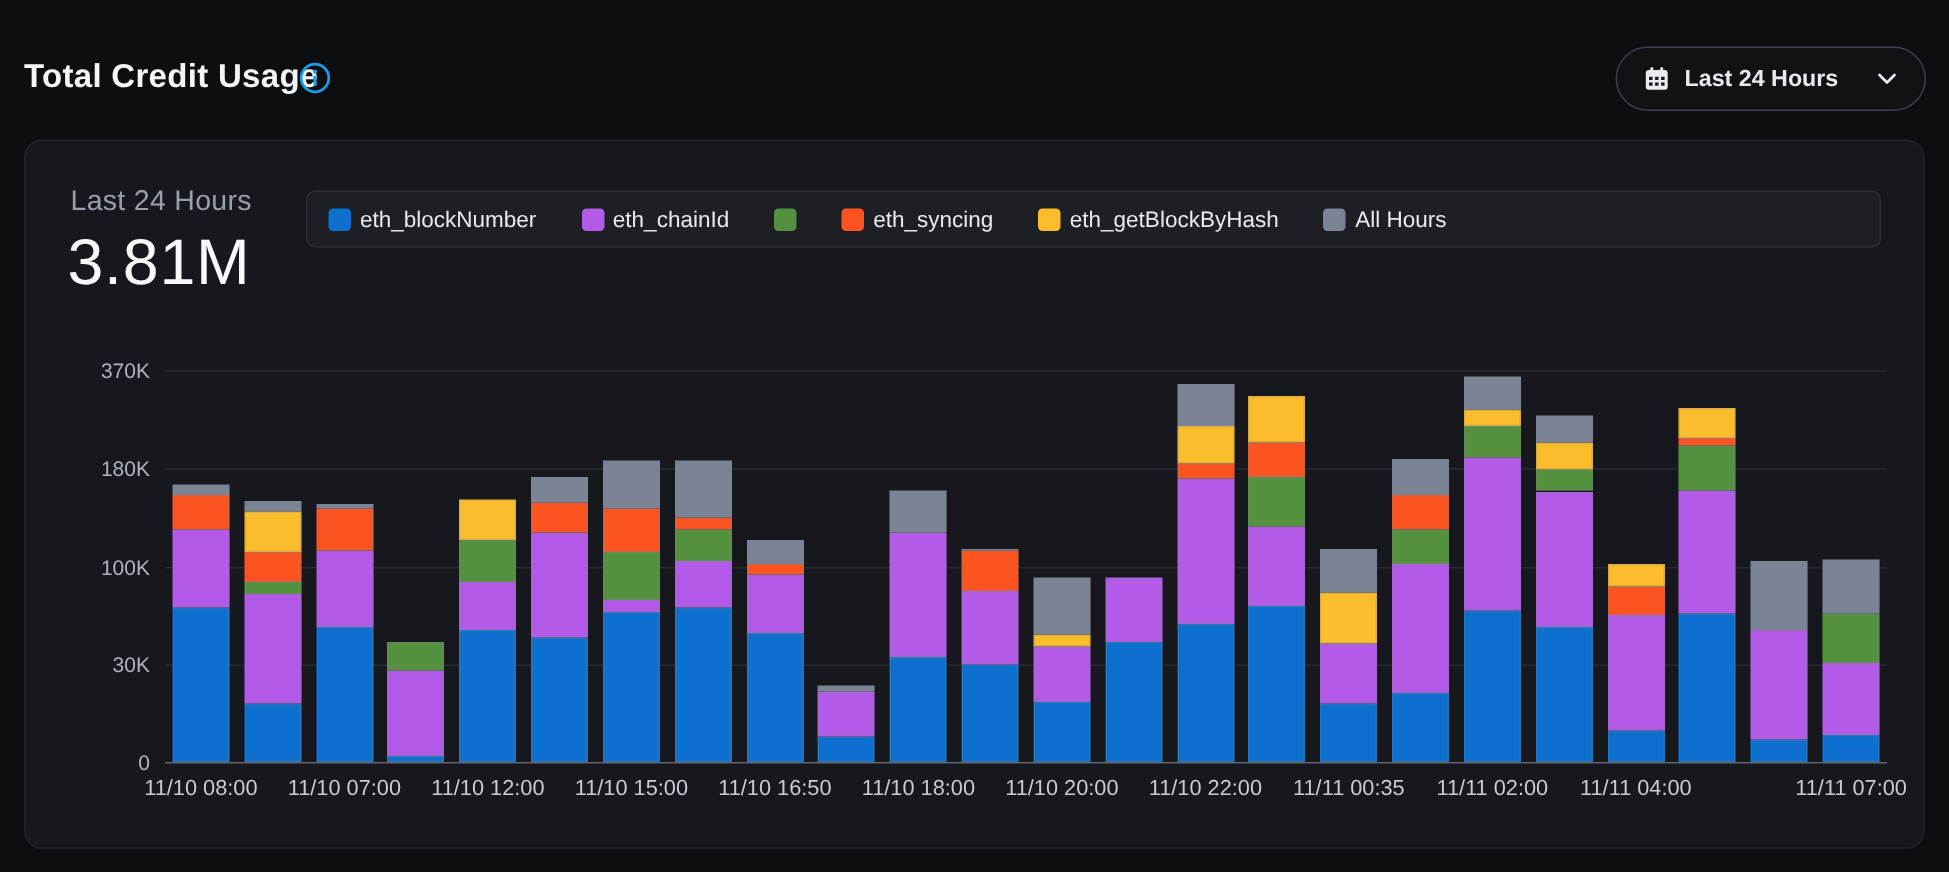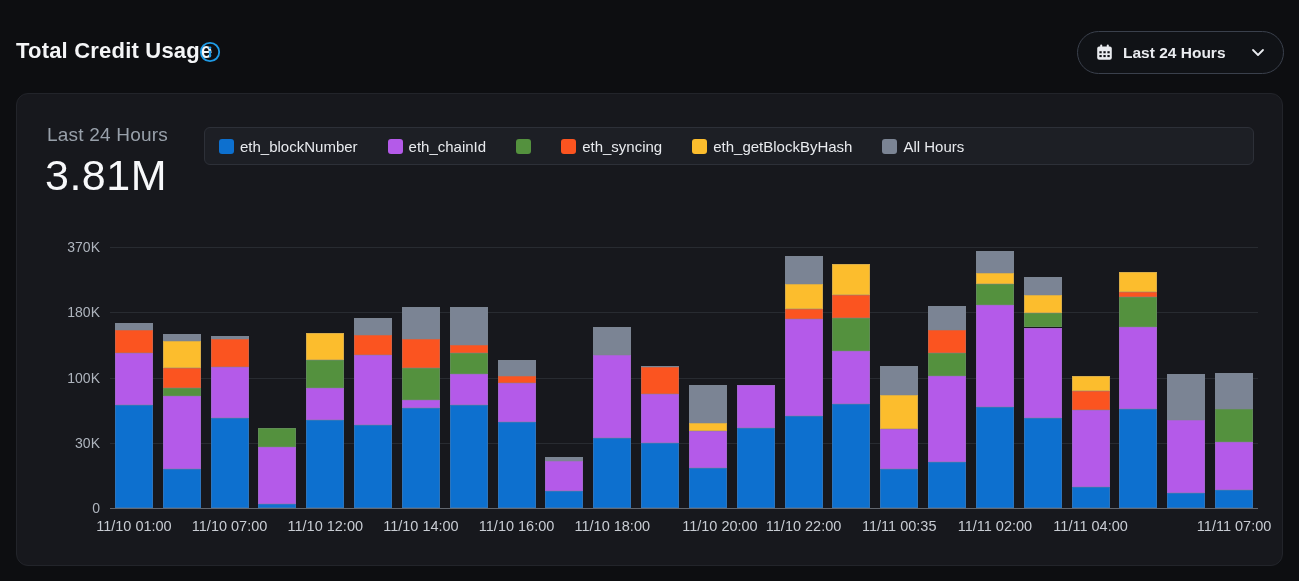--- a/index.html
+++ b/index.html
@@ -286,26 +286,26 @@
           <div class="bar-seg" style="bottom: 18.4875px; height: 47.85px; background: rgb(180, 90, 233);"></div>
           <div class="bar-seg" style="bottom: 66.3375px; height: 32.625px; background: rgb(84, 145, 62);"></div>
           <div class="bar-seg" style="bottom: 98.9625px; height: 35.8875px; background: rgb(123, 132, 148);"></div>
         </div>
       </div>
   <div class="y-label" style="top: 405px;">0</div>
       <div class="y-label" style="top: 339.75px;">30K</div>
       <div class="y-label" style="top: 274.5px;">100K</div>
       <div class="y-label" style="top: 209.25px;">180K</div>
       <div class="y-label" style="top: 144px;">370K</div>
-      <div class="x-label" style="left: 116.917px;">11/10 01:00</div>
+      <div class="x-label" style="left: 116.917px;">11/10 08:00</div>
       <div class="x-label" style="left: 212.583px;">11/10 07:00</div>
       <div class="x-label" style="left: 308.25px;">11/10 12:00</div>
-      <div class="x-label" style="left: 403.917px;">11/10 14:00</div>
-      <div class="x-label" style="left: 499.583px;">11/10 16:00</div>
+      <div class="x-label" style="left: 403.917px;">11/10 15:00</div>
+      <div class="x-label" style="left: 499.583px;">11/10 16:50</div>
       <div class="x-label" style="left: 595.25px;">11/10 18:00</div>
-      <div class="x-label" style="left: 690.917px; margin-left: 12px;">11/10 20:00</div>
+      <div class="x-label" style="left: 690.917px;">11/10 20:00</div>
       <div class="x-label" style="left: 786.583px;">11/10 22:00</div>
       <div class="x-label" style="left: 882.25px;">11/11 00:35</div>
       <div class="x-label" style="left: 977.917px;">11/11 02:00</div>
       <div class="x-label" style="left: 1073.58px;">11/11 04:00</div>
       <div class="x-label" style="left: 1217.08px;">11/11 07:00</div>
     </div>
 </section>
 
 </body></html>

